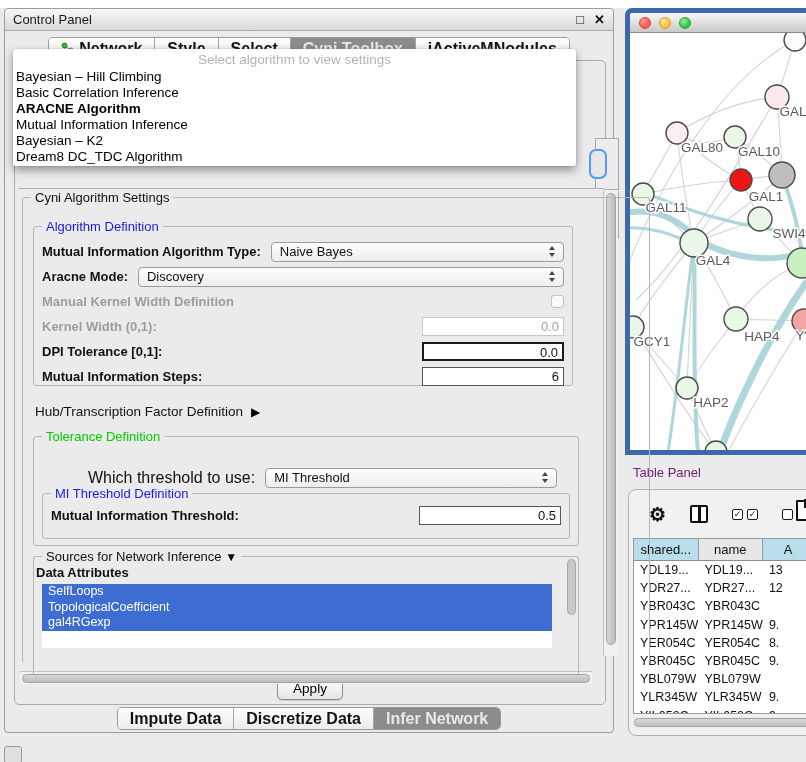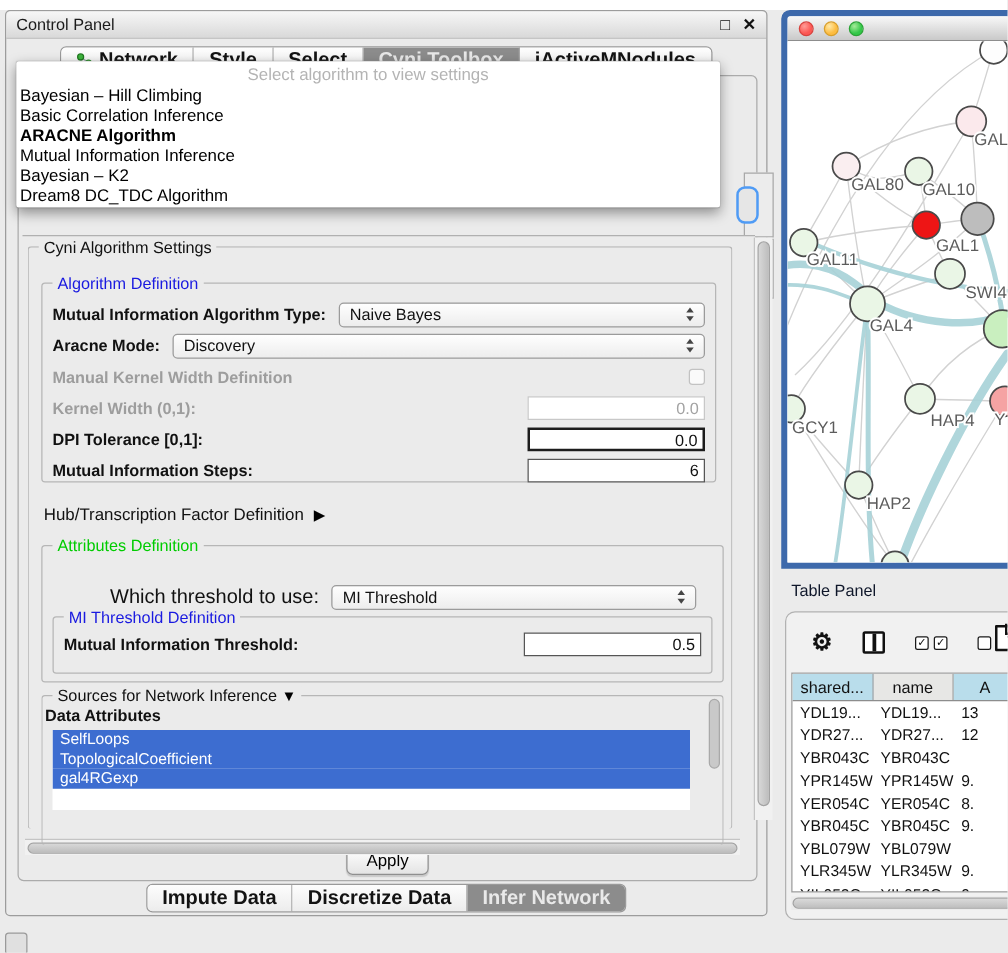--- a/index.html
+++ b/index.html
@@ -58,21 +58,21 @@
     background:#f1f1f1; border-top:1px solid #c4c4c4; }
   .hscroll .thumb { position:absolute; left:2px; top:2px; right:2px; height:9px;
     background:linear-gradient(#d8d8d8,#bdbdbd); border:1px solid #a3a3a3; border-radius:5px; }
 
   .group { position:relative; border:1px solid #b6b6b6; border-radius:3px; }
   .gtitle { position:absolute; top:-8px; left:8px; background:#ebebeb; padding:0 4px;
     font-size:13px; white-space:nowrap; }
   .gtitle.blue { color:#1a1ae0; }
   .gtitle.green { color:#00cc00; }
 
-  .cyni-group { position:absolute; left:4px; top:8px; width:564px; height:466px; border-bottom:none; }
+  .cyni-group { position:absolute; left:4px; top:8px; width:628px; height:466px; border-bottom:none; }
   .algdef-group { position:absolute; left:10px; top:28px; width:540px; height:160px; }
   .row { display:flex; align-items:center; height:25px; padding:0 8px; }
   .row .lbl { font-size:13px; font-weight:700; white-space:nowrap; }
   .row .lbl.disabled { color:#9d9d9d; }
   .combo { flex:1; margin-left:10px; height:20px; border:1px solid #9b9b9b; border-radius:4px;
     background:linear-gradient(#fefefe,#ededed); display:flex; align-items:center; padding:0 8px; }
   .combo .val { font-size:13px; }
   .stepper { margin-left:auto; display:flex; flex-direction:column; align-items:center; }
   .stepper i { display:block; width:0; height:0; border-left:3.5px solid transparent; border-right:3.5px solid transparent; }
   .stepper .up { border-bottom:4.5px solid #444; margin-bottom:2.5px; }
@@ -123,21 +123,21 @@
   .light.green { background:radial-gradient(circle at 35% 30%, #a5eb9a, #33c748 60%); border:1px solid #2aa436; }
   .net-canvas { position:relative; width:190px; height:417px; background:#fff; overflow:hidden; }
   .net-canvas svg { display:block; }
   .e { fill:none; stroke:#d2d2d2; stroke-width:1.1; }
   .t { fill:none; stroke:#a6d1d7; stroke-linecap:round; opacity:.9; }
   .net-node { stroke:#4a4a4a; stroke-width:1.4; }
   .net-label { font:13.5px "Liberation Sans", sans-serif; fill:#5c5c5c;
     stroke:#ffffff; stroke-width:3px; paint-order:stroke; text-anchor:middle; }
 
   
-  .table-panel-title { position:absolute; left:633px; top:465px; font-size:13px; color:#0f172a; }
+  .table-panel-title { position:absolute; left:633px; top:465px; font-size:13px; color:#701a75; }
   .table-panel { position:absolute; left:628px; top:489px; width:190px; height:247px;
     background:#f1f1f1; border:1px solid #b2b2b2; border-radius:8px; }
   .tp-toolbar { display:flex; align-items:center; gap:24px; padding:12px 0 10px 20px; height:46px; }
   .gear { font-size:19px; font-weight:700; color:#111; line-height:19px; }
   .cols-icon { width:18px; height:18px; border:2.5px solid #111; border-radius:2px; position:relative; background:#fff; }
   .cols-icon::after { content:""; position:absolute; left:6px; top:0; bottom:0; width:2.5px; background:#111; }
   .checkpair { display:flex; gap:4px; }
   .cbx { width:11px; height:11px; border:1.7px solid #1a1a1a; border-radius:2px; font-size:9px;
     line-height:8px; text-align:center; color:#111; background:#fff; }
   .doc-icon { position:absolute; left:167px; top:10px; width:16px; height:21px; border:2.5px solid #111;
@@ -262,21 +262,21 @@
             <span class="field normal">6</span>
           </div>
         </div>
 
         <div class="hub-row">
           <span>Hub/Transcription Factor Definition</span>
           <span class="tri">▶</span>
         </div>
 
         <div class="group threshold-group">
-          <span class="gtitle green">Attributes Definition</span>
+          <span class="gtitle green">Tolerance Definition</span>
           <div class="th-row">
             <span class="lbl">Which threshold to use:</span>
             <span class="combo">
               <span class="val">MI Threshold</span>
               <span class="stepper">
                   <i class="up"></i>
                   <i class="dn"></i>
                 </span>
             </span>
           </div>

